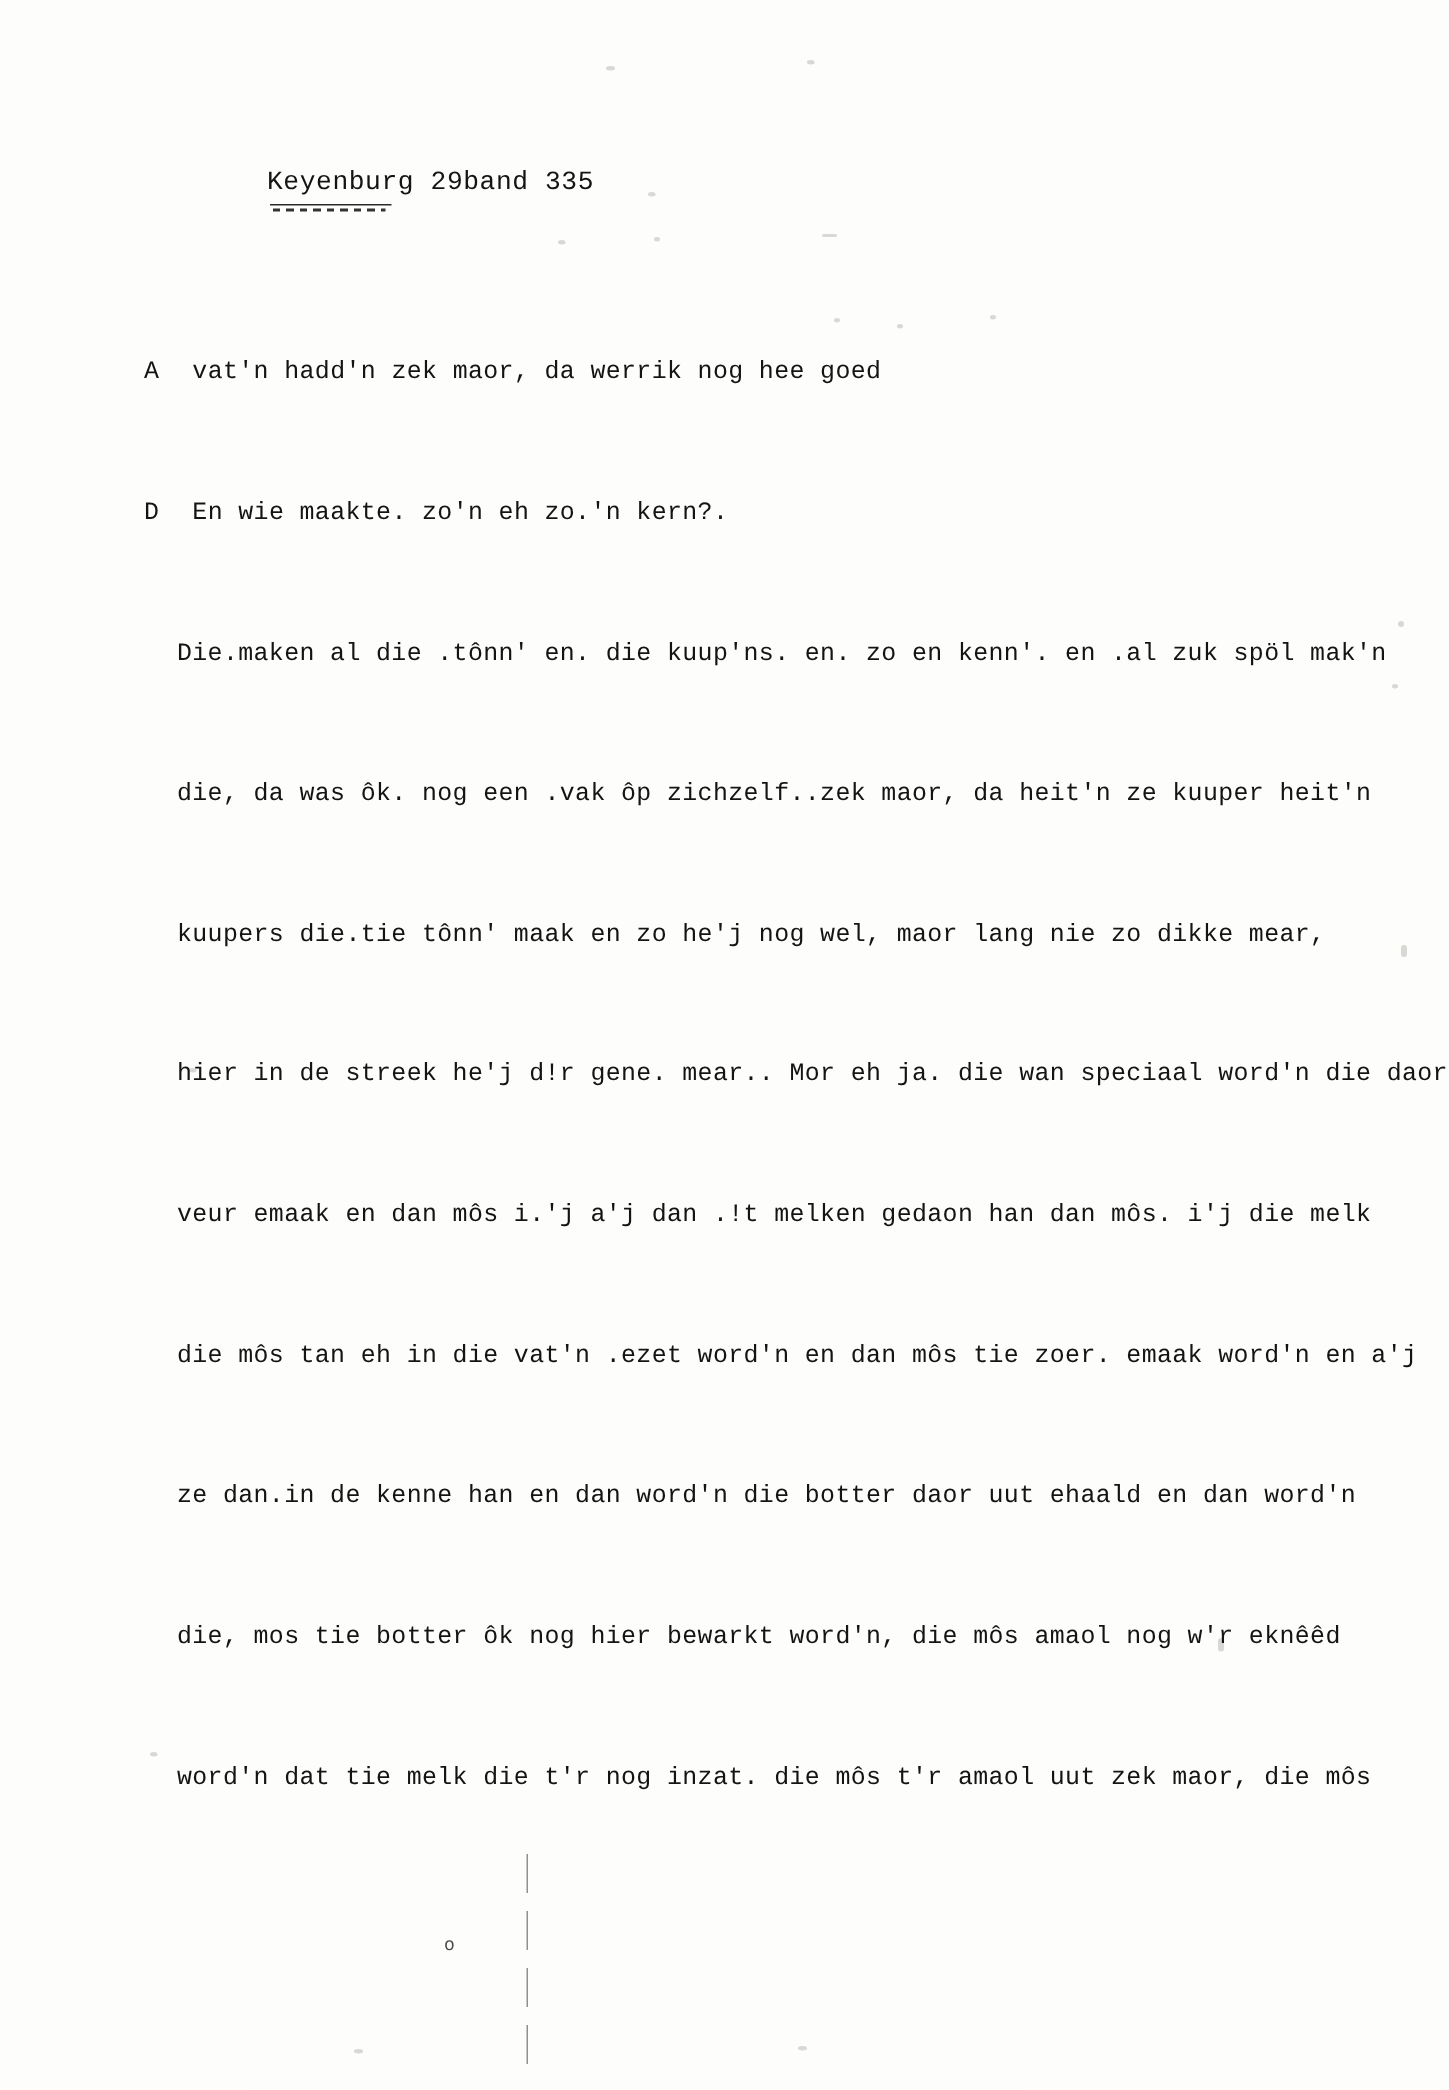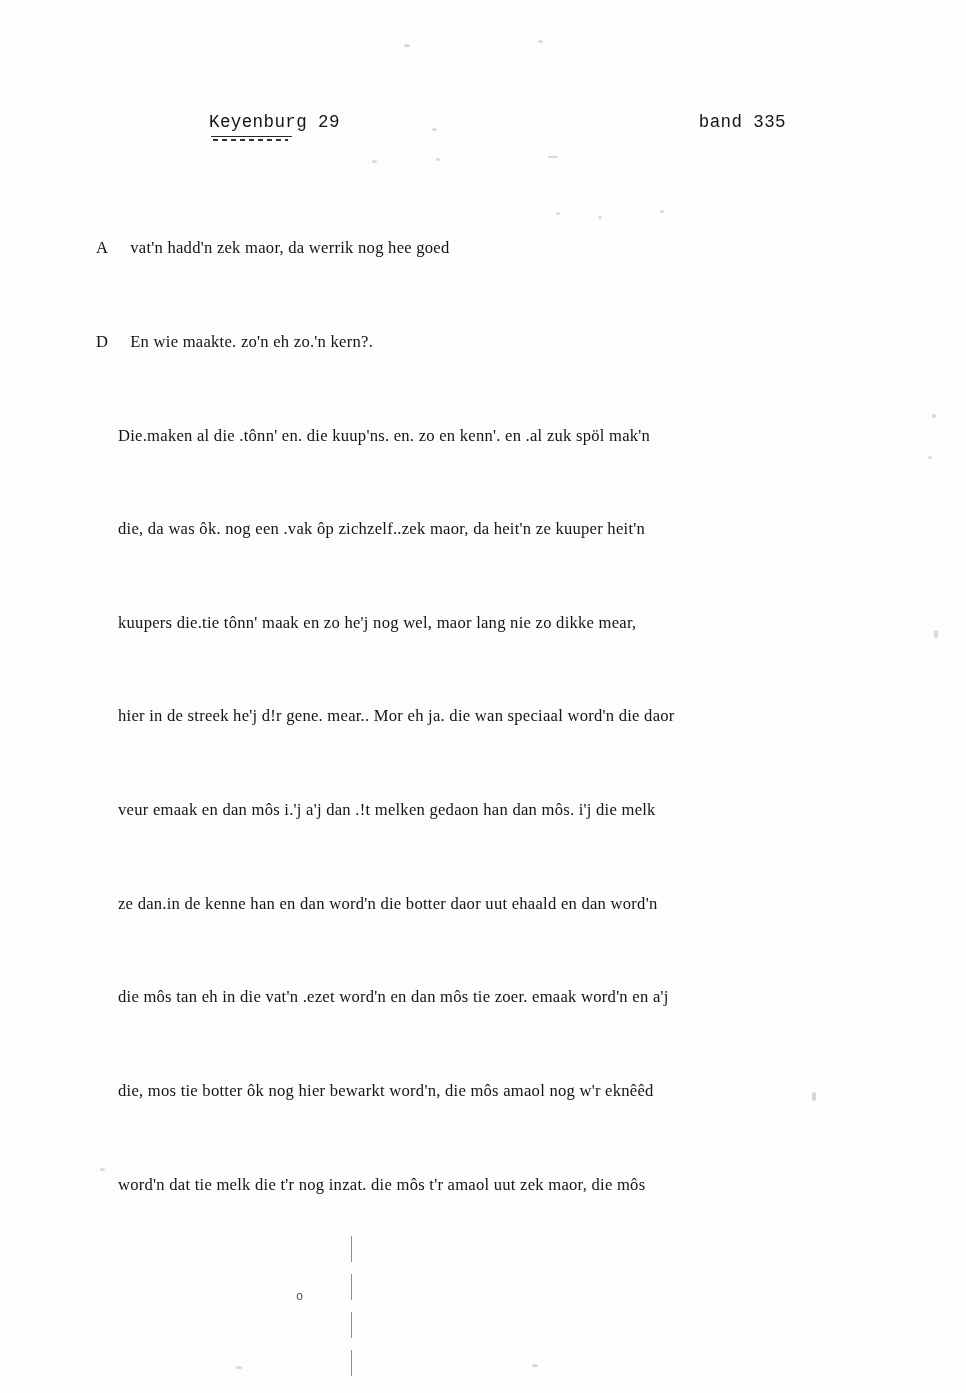--- a/index.html
+++ b/index.html
@@ -29,25 +29,24 @@
     border-radius: 50%;
     opacity: .55;
   }
 
   .header {
     position: absolute;
     top: 112px;
     left: 178px;
     right: 180px;
     display: flex;
-    justify-content: space-between;
+    justify-content: flex-start;
     align-items: baseline;
     font-size: 17.5px;
     letter-spacing: .4px;
-    margin-left: 31px;
   }
   .header-left {
     position: relative;
     padding-bottom: 2px;
   }
   .header-left::after {
     content: "";
     position: absolute;
     left: 2px;
     right: 48px;
@@ -75,21 +74,20 @@
     right: 60px;
     font-size: 16.6px;
     line-height: 31.2px;
     letter-spacing: .25px;
     white-space: pre-wrap;
   }
 
   .line {
     display: block;
     white-space: pre;
-    font-family: Liberation Serif, serif;
   }
   .line .spk {
     display: inline-block;
     width: 22px;
   }
 
   .indent {
     padding-left: 22px;
   }
 
@@ -143,22 +141,22 @@
   </div>
 
   <div class="body-text">
     <span class="line"><span>A</span><span class="spk"></span><span>vat'n hadd'n zek maor, da werrik nog hee goed</span></span>
     <span class="line"><span>D</span><span class="spk"></span><span>En wie maakte. zo'n eh zo.'n kern?.</span></span>
     <span class="line indent"><span>Die.maken al die .tônn' en. die kuup'ns. en. zo en kenn'. en .al zuk spöl mak'n</span></span>
     <span class="line indent"><span>die, da was ôk. nog een .vak ôp zichzelf..zek maor, da heit'n ze kuuper heit'n</span></span>
     <span class="line indent"><span>kuupers die.tie tônn' maak en zo he'j nog wel, maor lang nie zo dikke mear,</span></span>
     <span class="line indent"><span>hier in de streek&nbsp;he'j d!r gene. mear.. Mor eh ja. die wan speciaal word'n die daor</span></span>
     <span class="line indent"><span>veur emaak en dan môs i.'j a'j dan .!t melken gedaon han dan môs. i'j die melk</span></span>
+    <span class="line indent"><span>die môs tan eh in die vat'n .ezet word'n en dan môs tie zoer. emaak word'n en a'j</span></span>
     <span class="line indent"><span>ze dan.in de kenne han en dan word'n die botter daor uut ehaald en dan word'n</span></span>
-    <span class="line indent"><span>die môs tan eh in die vat'n .ezet word'n en dan môs tie zoer. emaak word'n en a'j</span></span>
     <span class="line indent"><span>die, mos tie botter ôk nog hier bewarkt word'n, die môs amaol nog w'r eknêêd</span></span>
     <span class="line indent"><span>word'n dat tie melk die t'r nog inzat. die môs t'r amaol uut zek maor, die môs</span></span>
     
   </div>
 
   <div class="footmark">o</div>
   <div class="binding-line"></div>
 
 </div>
 

